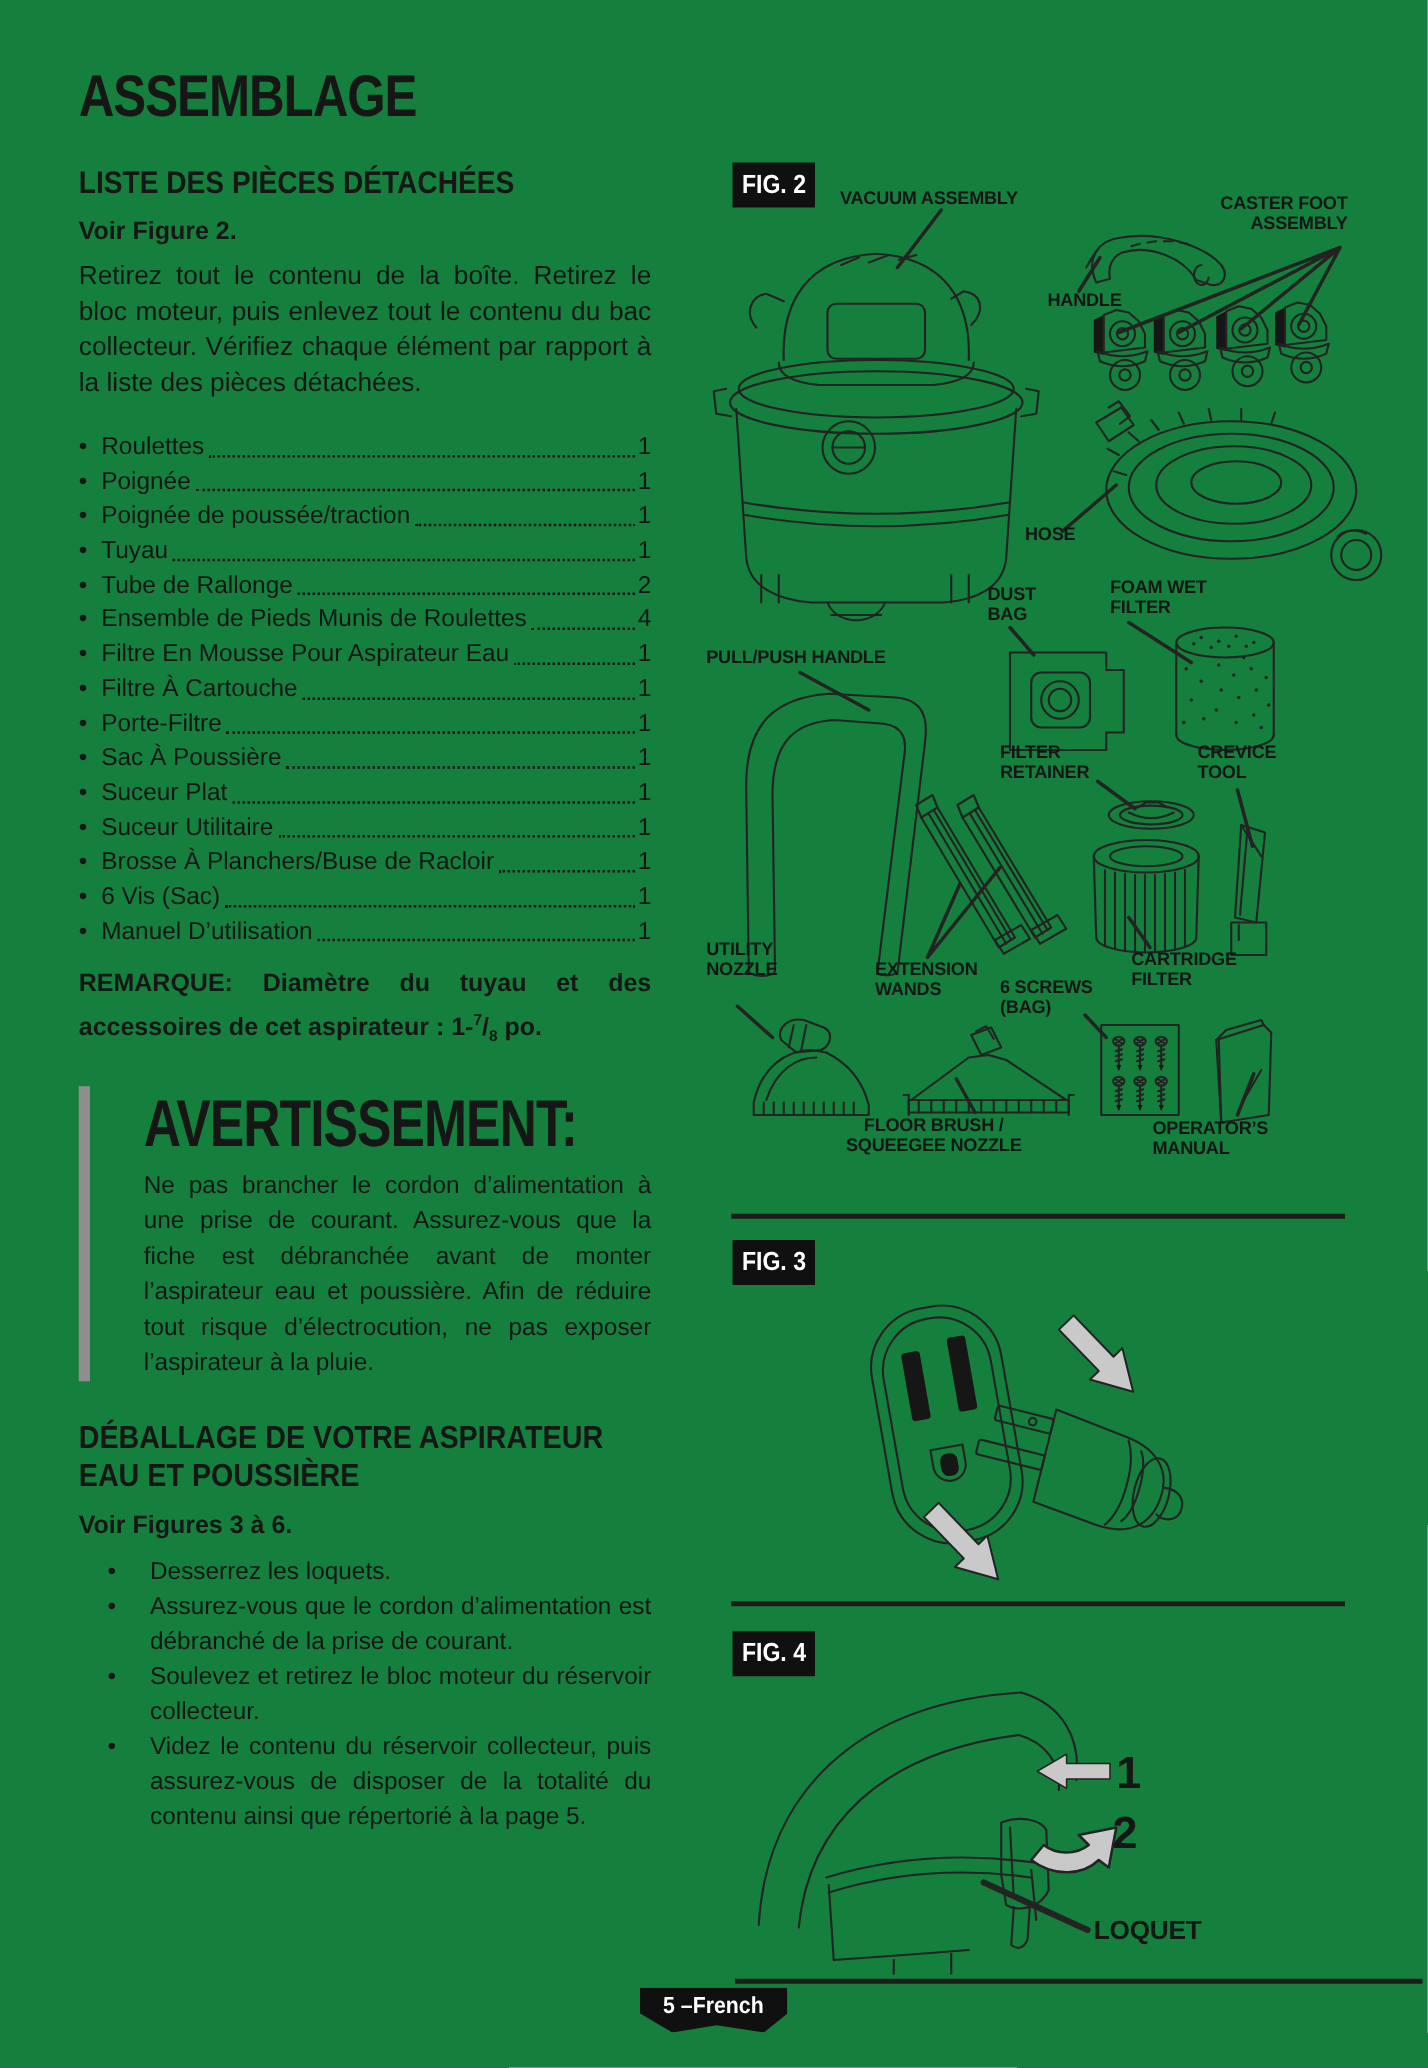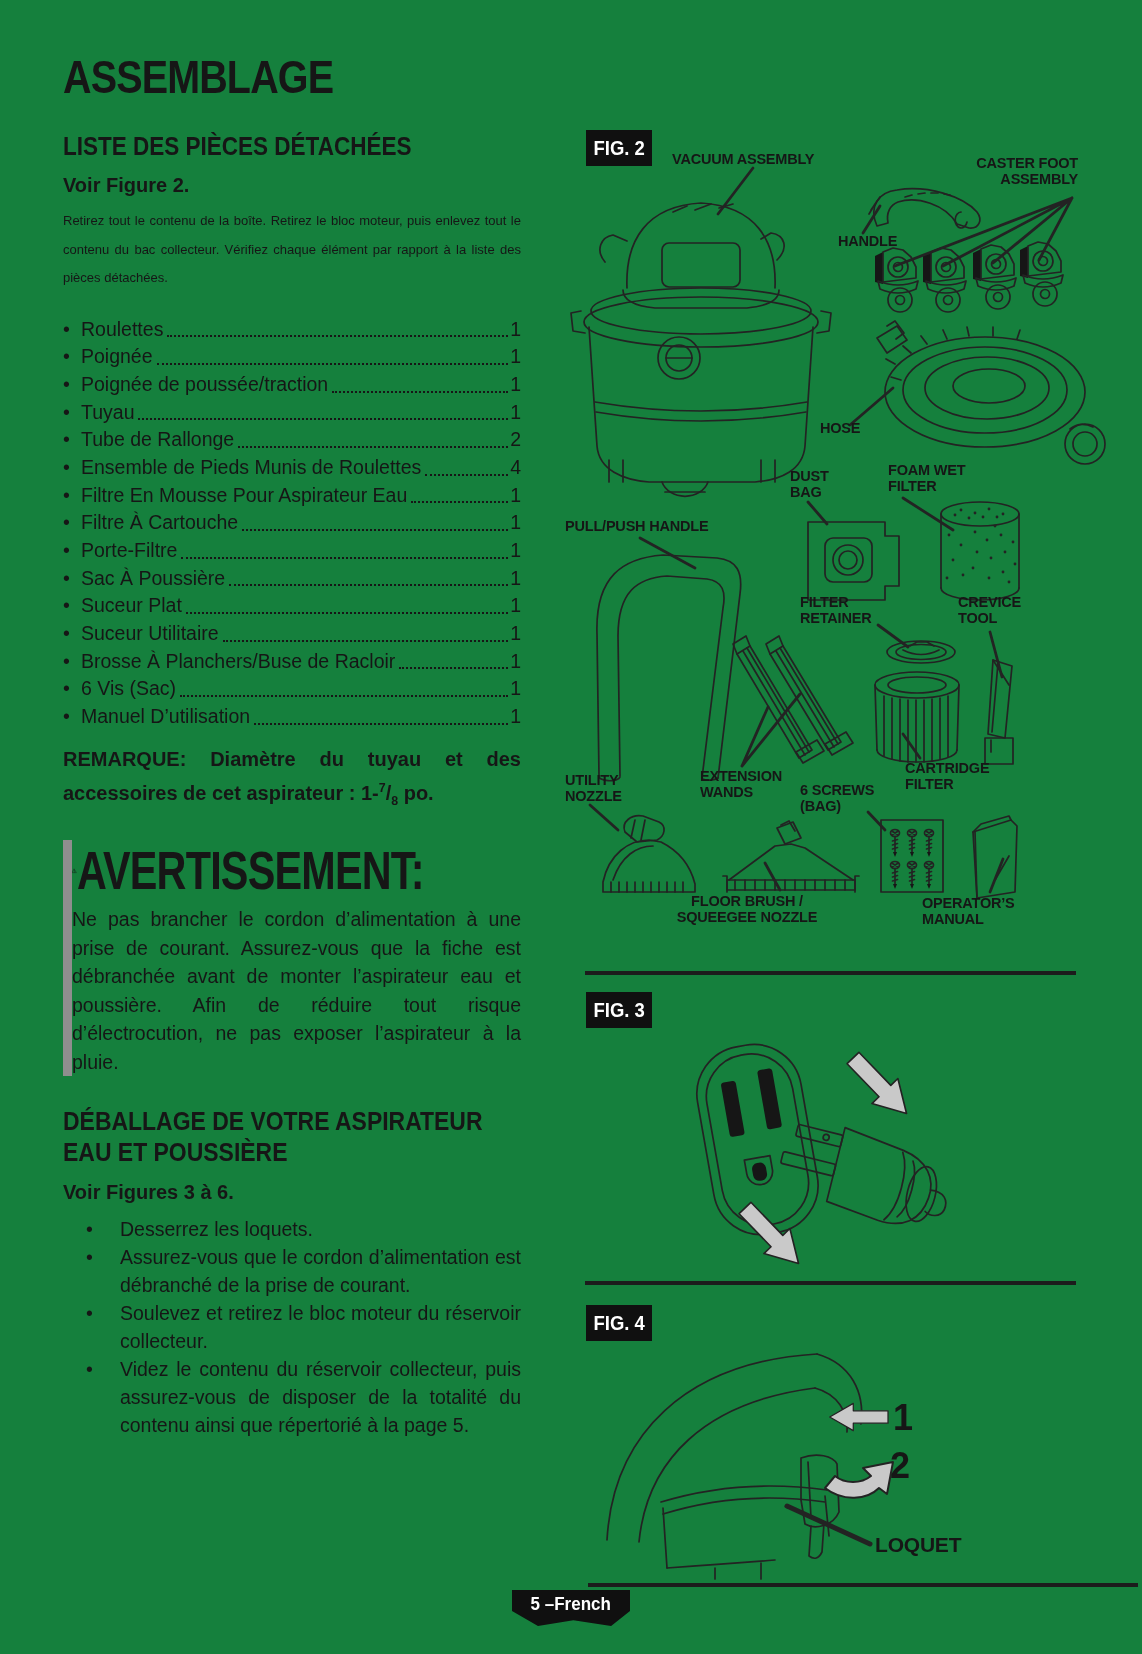--- a/index.html
+++ b/index.html
@@ -12,30 +12,30 @@
   
   .col-left { position:absolute; left:63px; top:53px; width:458px; }
   .h1 { font-size:47px; font-weight:bold; line-height:1; margin:0; white-space:nowrap;
         transform:scaleX(.84); transform-origin:left top; letter-spacing:-1px; }
   .h2 { font-size:25px; font-weight:bold; margin:32px 0 0; white-space:nowrap;
         transform:scaleX(.9); transform-origin:left top; }
   .h2b { margin:30px 0 0; }
   .h2b .inner { display:block; width:512px; font-size:25.5px; font-weight:bold; line-height:1.2;
         transform:scaleX(.9); transform-origin:left top; }
   .voir { font-size:20px; font-weight:bold; margin:13px 0 0; }
-  .intro { font-size:13px; line-height:28.5px; text-align:justify; margin:10px 0 0; }
+  .intro { font-size:21px; line-height:28.5px; text-align:justify; margin:10px 0 0; }
   .parts-list { list-style:none; margin:23px 0 0; padding:0; font-size:19.5px; }
   .part-row { display:flex; align-items:baseline; line-height:27.7px; height:27.7px; }
   .bullet { width:18px; }
   .bullet::before { content:"\2022"; }
   .leader { flex:1; align-self:flex-end; border-bottom:2.5px dotted #161616; margin:0 2px 6px 4px; }
   .note { font-size:20px; font-weight:bold; line-height:29px; text-align:justify; margin:14px 0 0; }
   .sup { font-size:.62em; vertical-align:super; }
   .sub { font-size:.62em; vertical-align:sub; }
-  .warning { margin-top:25px; border-left:9px solid #8e8e8e; }
+  .warning { margin-top:25px; border-left:9px solid #8e8e8e; padding-left:43px; }
   .warning-head { display:flex; align-items:center; }
   .warning-title { font-size:53px; font-weight:bold; white-space:nowrap; letter-spacing:-1px;
         transform:scaleX(.78); transform-origin:left center; }
   .warning-body { font-size:19.5px; line-height:28.5px; text-align:justify; margin:4px 0 0; }
   .ul2 { list-style:none; margin:11px 0 0; padding:0; font-size:19.5px; }
   .ul2 li { position:relative; padding-left:57px; line-height:28px; text-align:justify; }
   .ul2 li::before { content:"\2022"; position:absolute; left:23px; }
   
   .fig-badge { position:absolute; width:66px; height:36px; background:#101010; color:#fff;
         display:flex; align-items:center; justify-content:center; }
@@ -421,21 +421,21 @@
   <div class="fig-label" style="left:820px; top:420px;">HOSE</div>
   <div class="fig-label" style="left:790px; top:468px;">DUST
 BAG</div>
   <div class="fig-label" style="left:888px; top:462px;">FOAM WET
 FILTER</div>
   <div class="fig-label" style="left:565px; top:518px;">PULL/PUSH HANDLE</div>
   <div class="fig-label" style="left:800px; top:594px;">FILTER
 RETAINER</div>
   <div class="fig-label" style="left:958px; top:594px;">CREVICE
 TOOL</div>
-  <div class="fig-label" style="left:565px; top:772px;">UTILITY
+  <div class="fig-label" style="left:565px; top:752px;">UTILITY
 NOZZLE</div>
   <div class="fig-label" style="left:700px; top:768px;">EXTENSION
 WANDS</div>
   <div class="fig-label" style="left:800px; top:782px;">6 SCREWS
 (BAG)</div>
   <div class="fig-label" style="left:905px; top:760px;">CARTRIDGE
 FILTER</div>
   <div class="fig-label ta-c" style="left:658px; top:893px; width:178px;">FLOOR BRUSH /
 SQUEEGEE NOZZLE</div>
   <div class="fig-label" style="left:922px; top:895px;">OPERATOR’S

